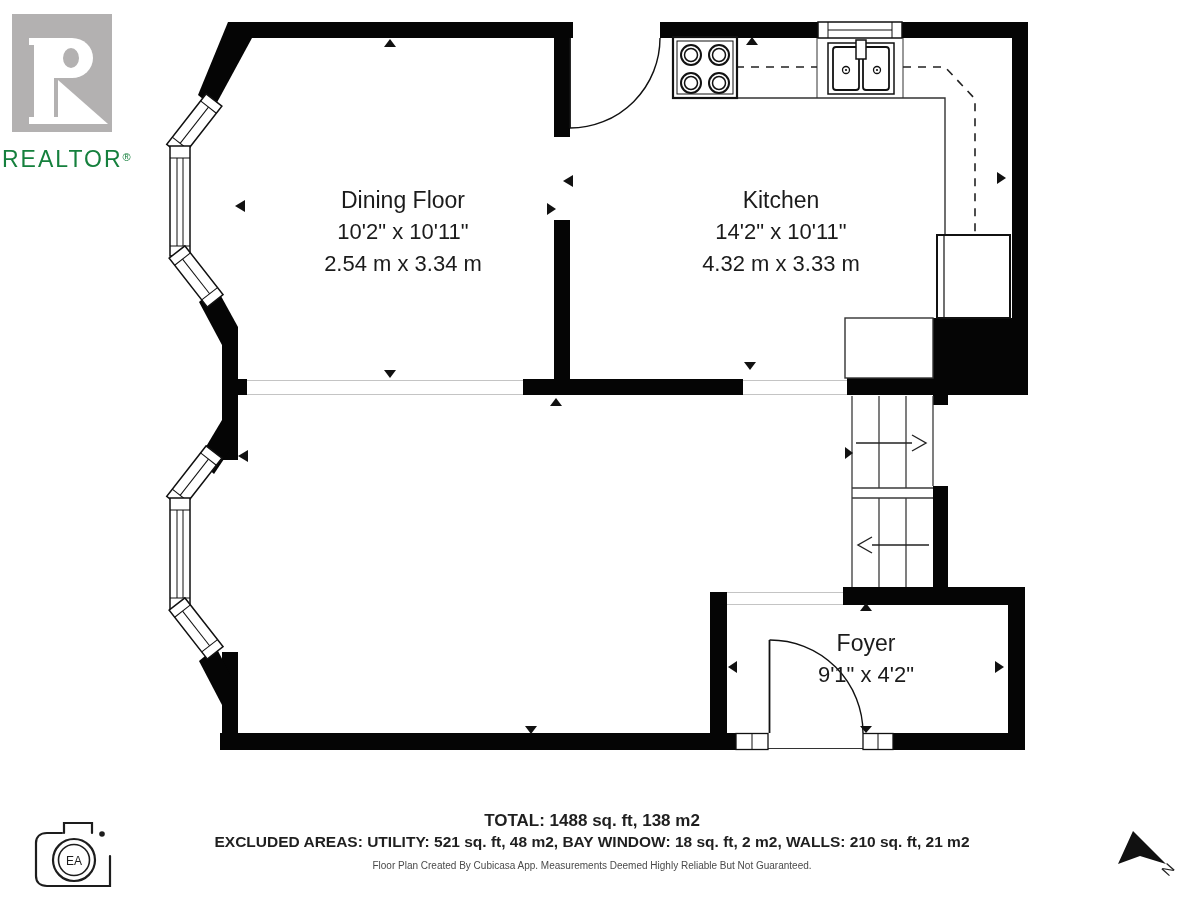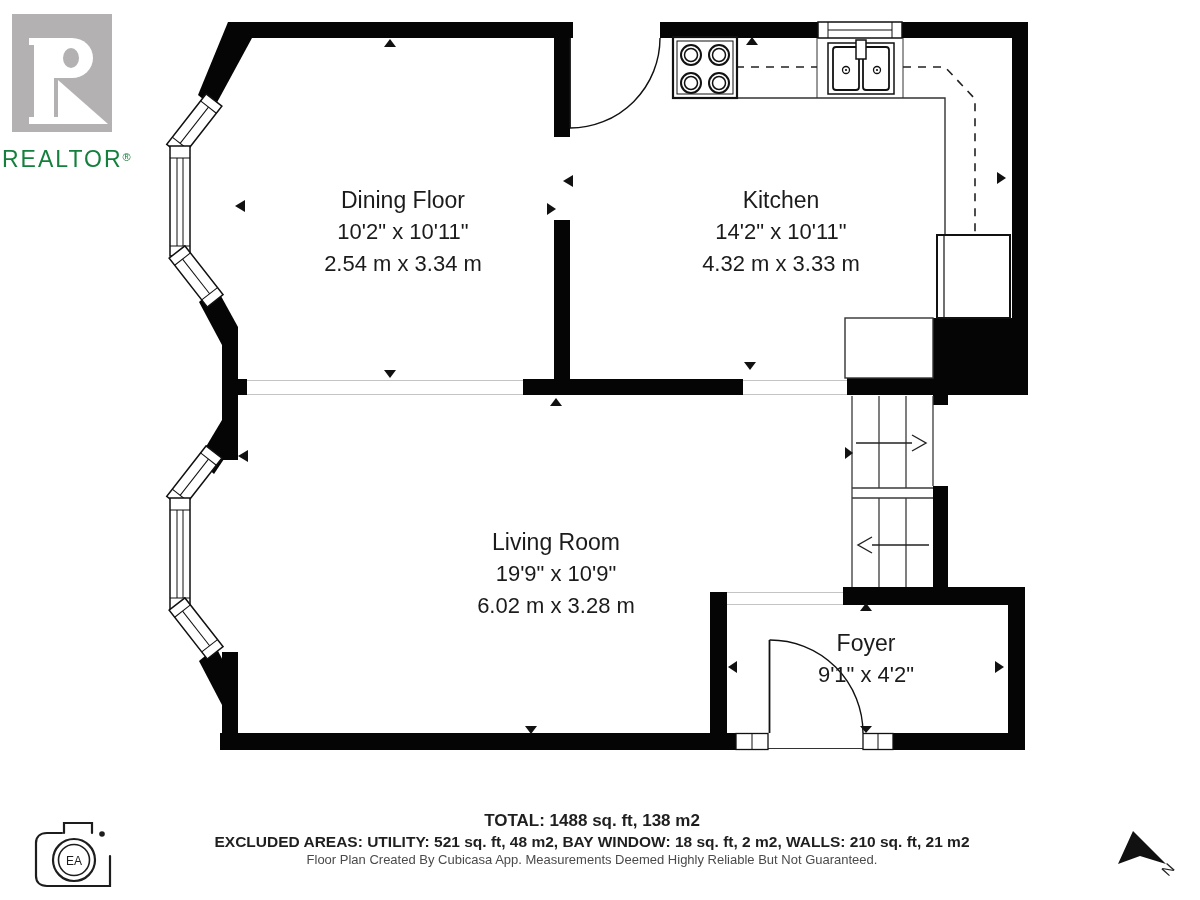--- a/index.html
+++ b/index.html
@@ -12,21 +12,21 @@
     position:absolute;text-align:center;transform:translateX(-50%);
     white-space:nowrap;line-height:32px;color:#1b1b1b;
   }
   .room-label .room-name{font-size:23px;}
   .room-label .room-dim{font-size:22px;}
   .summary{
     position:absolute;left:0;top:810px;width:1184px;text-align:center;color:#1f1f1f;
   }
   .summary .total-line{font-size:17px;font-weight:700;line-height:22px;}
   .summary .floors-line,.summary .excluded-line{font-size:15.5px;font-weight:600;line-height:19px;}
-  .summary .disclaimer-line{font-size:13px;font-weight:400;color:#4a4a4a;margin-top:1px;}
+  .summary .disclaimer-line{font-size:10px;font-weight:400;color:#4a4a4a;margin-top:9px;}
   .realtor-wordmark{
     position:absolute;left:2px;top:130px;width:150px;
     font-size:23px;letter-spacing:2px;font-weight:500;color:#15803d;white-space:nowrap;margin-top:16px;
   }
   .realtor-wordmark .reg{font-size:11px;vertical-align:6px;letter-spacing:0;}
 </style>
 </head>
 <body>
 
 <div class="screen">
@@ -249,25 +249,20 @@
     <div class="room-dim">10'2" x 10'11"</div>
     <div class="room-dim">2.54 m x 3.34 m</div>
   </div>
 
   <div class="room-label" style="left:781px;top:184px;">
     <div class="room-name">Kitchen</div>
     <div class="room-dim">14'2" x 10'11"</div>
     <div class="room-dim">4.32 m x 3.33 m</div>
   </div>
 
-  <div class="room-label" style="left:556px;top:526px;">
-    <div class="room-name">Living Room</div>
-    <div class="room-dim">19'9" x 10'9"</div>
-    <div class="room-dim">6.02 m x 3.28 m</div>
-  </div>
 
   <div class="room-label" style="left:866px;top:627px;">
     <div class="room-name">Foyer</div>
     <div class="room-dim">9'1" x 4'2"</div>
   </div>
 
   <div class="summary">
     <div class="total-line">TOTAL: 1488 sq. ft, 138 m2</div>
     <div class="excluded-line">EXCLUDED AREAS: UTILITY: 521 sq. ft, 48 m2, BAY WINDOW: 18 sq. ft, 2 m2, WALLS: 210 sq. ft, 21 m2</div>
     <div class="disclaimer-line">Floor Plan Created By Cubicasa App. Measurements Deemed Highly Reliable But Not Guaranteed.</div>

